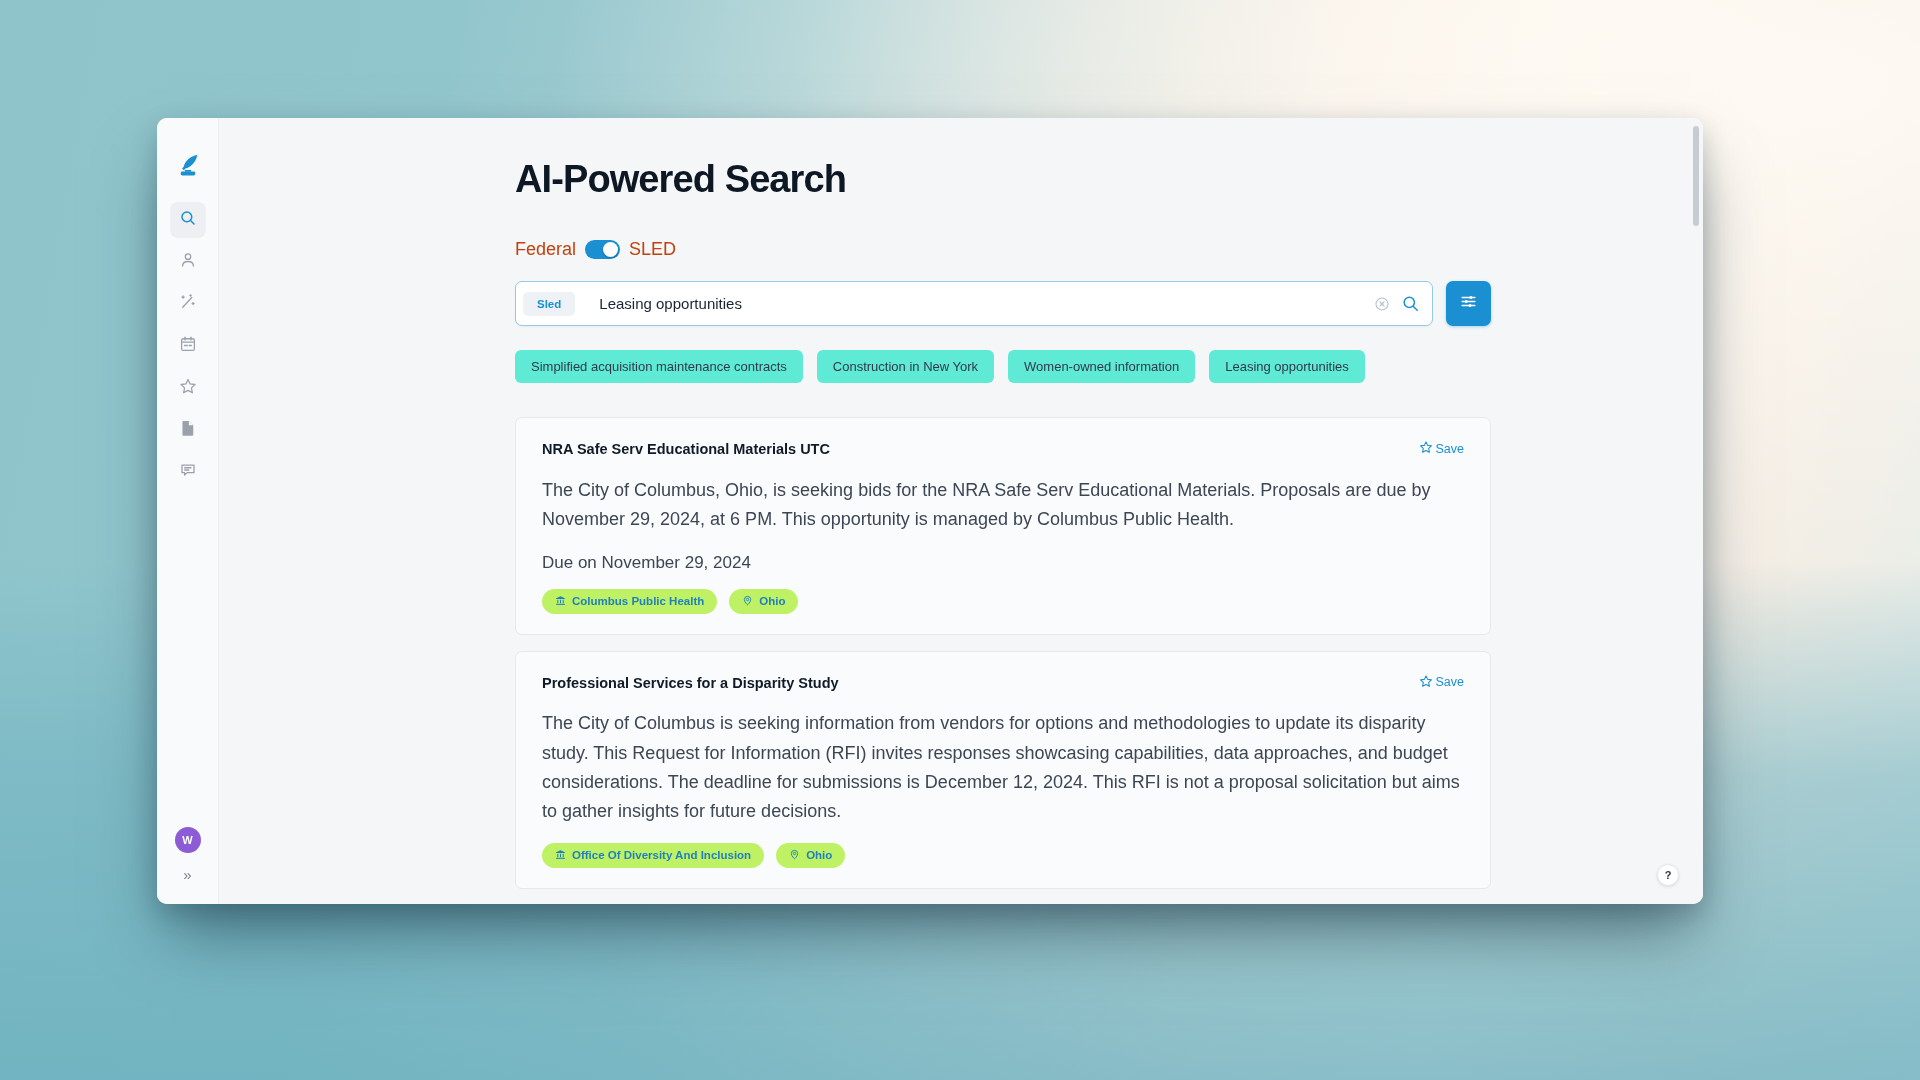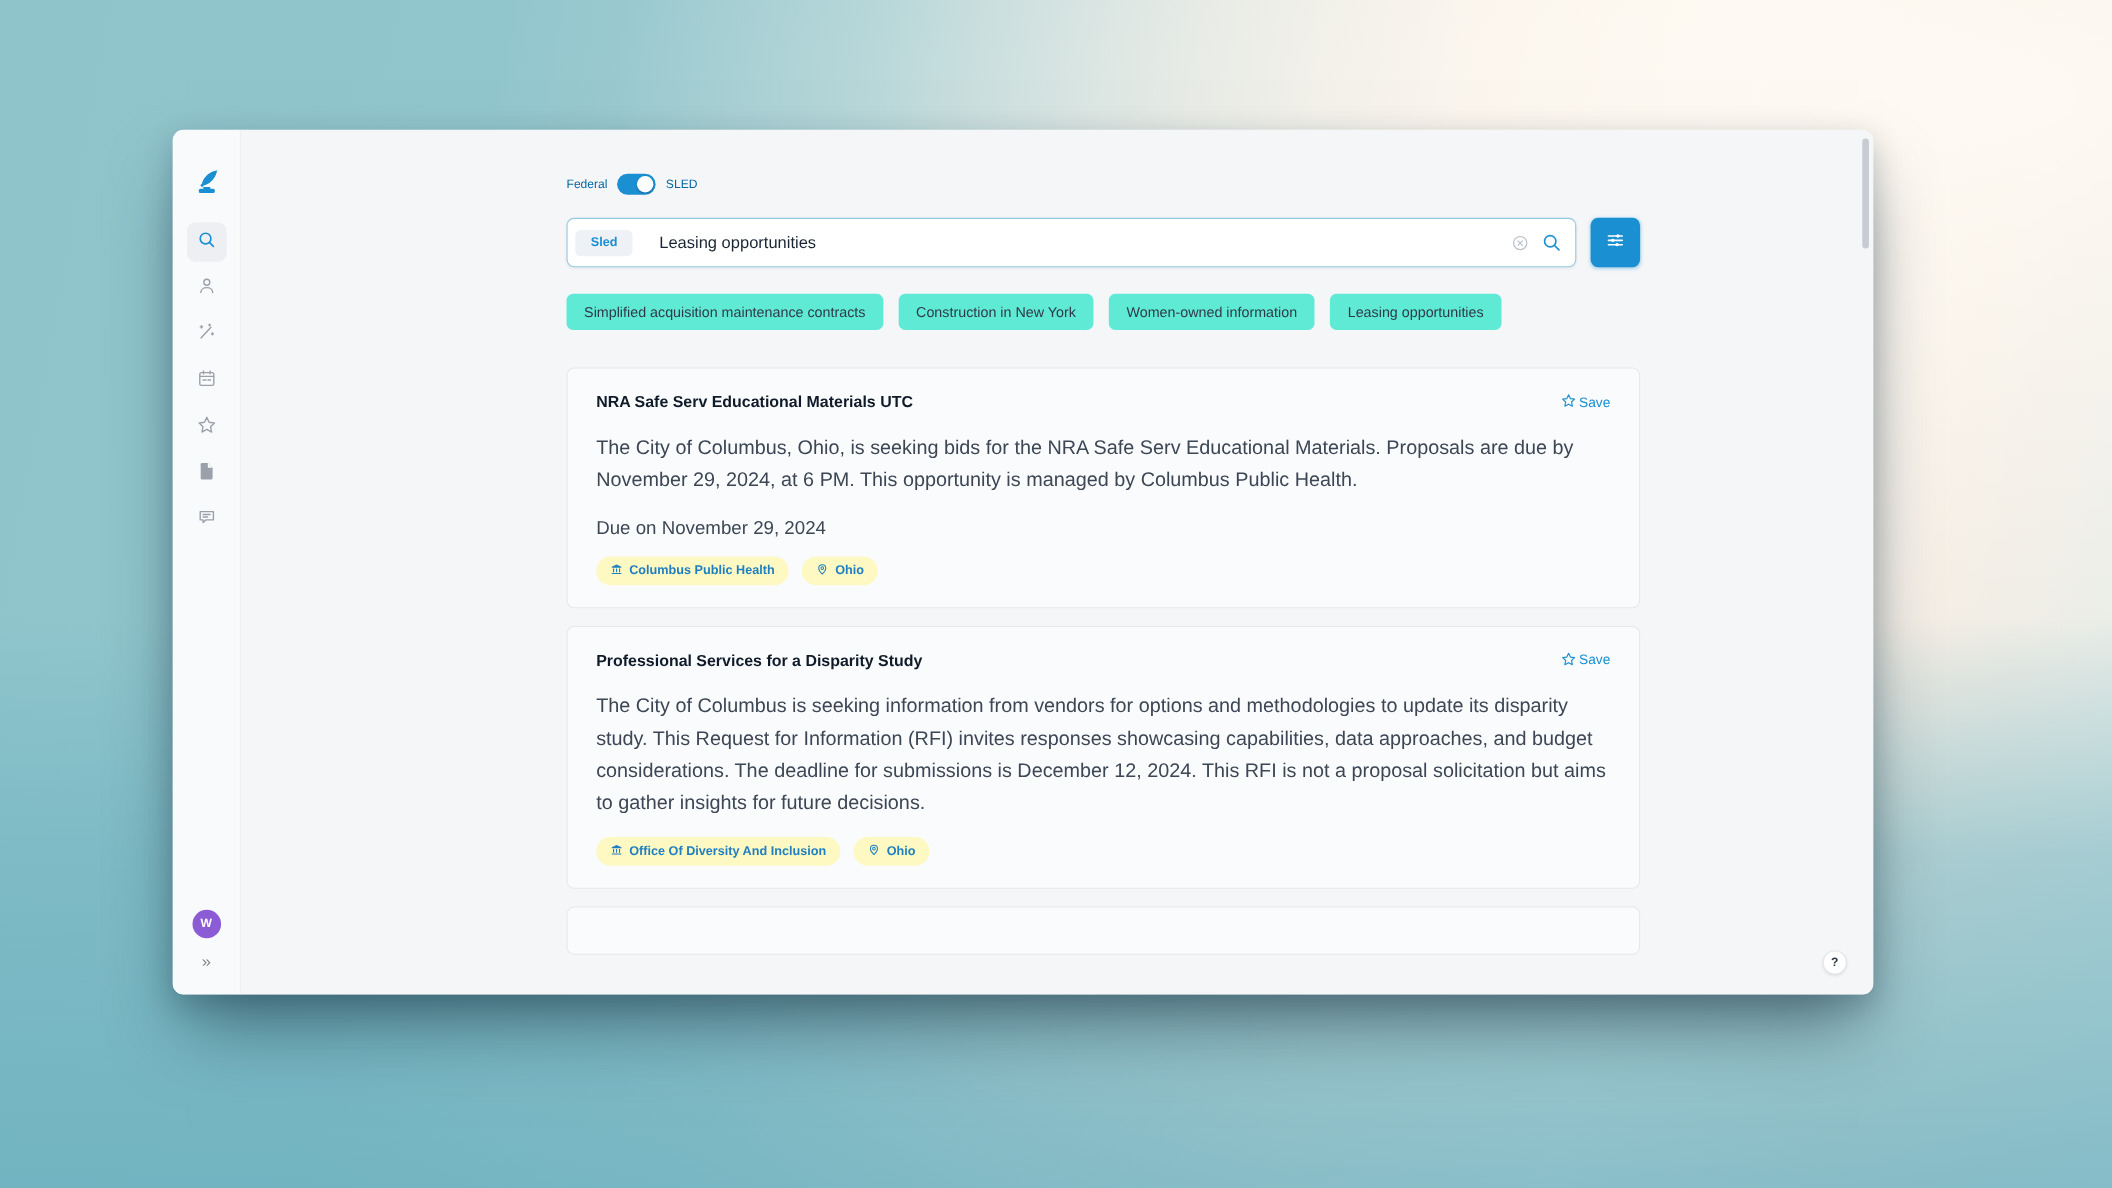--- a/index.html
+++ b/index.html
@@ -93,21 +93,21 @@
     color: #0d1824;
     letter-spacing: -0.9px;
     margin-bottom: 38px;
   }
 
   
   .toggle-row {
     display: flex; align-items: center; gap: 9px;
     margin-bottom: 21px;
   }
-  .toggle-label { font-size: 11px; color: #0369a1; text-align: center; }
+  .toggle-label { font-size: 18px; color: #c2410c; text-align: center; }
   .switch {
     width: 35px; height: 19px; border-radius: 10px;
     background: #1a8fd1; position: relative; cursor: pointer;
     flex: 0 0 auto;
   }
   .switch .knob {
     position: absolute; top: 2px; right: 2px;
     width: 15px; height: 15px; border-radius: 50%;
     background: #fff;
     box-shadow: 0 1px 2px rgba(0,0,0,.25);
@@ -187,21 +187,21 @@
     margin-top: 17px;
     font-size: 18px; line-height: 1.63; color: #3c4654;
   }
   .card-due {
     margin-top: 18px;
     font-size: 17px; color: #3c4654;
   }
   .tags { display: flex; gap: 12px; margin-top: 16px; flex-wrap: wrap; }
   .tag {
     display: inline-flex; align-items: center; gap: 6px;
-    background: #fef9c3;
+    background: #bef264;
     color: #1f7fc0;
     font-size: 11.5px; font-weight: 700;
     padding: 6px 13px;
     border-radius: 20px;
     white-space: nowrap;
     cursor: pointer;
   }
   .tag svg { flex: 0 0 auto; }
 
   
@@ -324,20 +324,21 @@
     <div class="sidebar-bottom">
       <div class="avatar">W</div>
       <div class="expand-btn">»</div>
     </div>
   </div>
 
   <div class="main">
     <div class="main-scroll">
       <div class="content">
 
+        <h1 class="page-title">AI-Powered Search</h1>
 
         <div class="toggle-row">
           <span class="toggle-label">Federal</span>
           <div class="switch">
             <div class="knob"></div>
           </div>
           <span class="toggle-label">SLED</span>
         </div>
 
         <div class="search-row">

